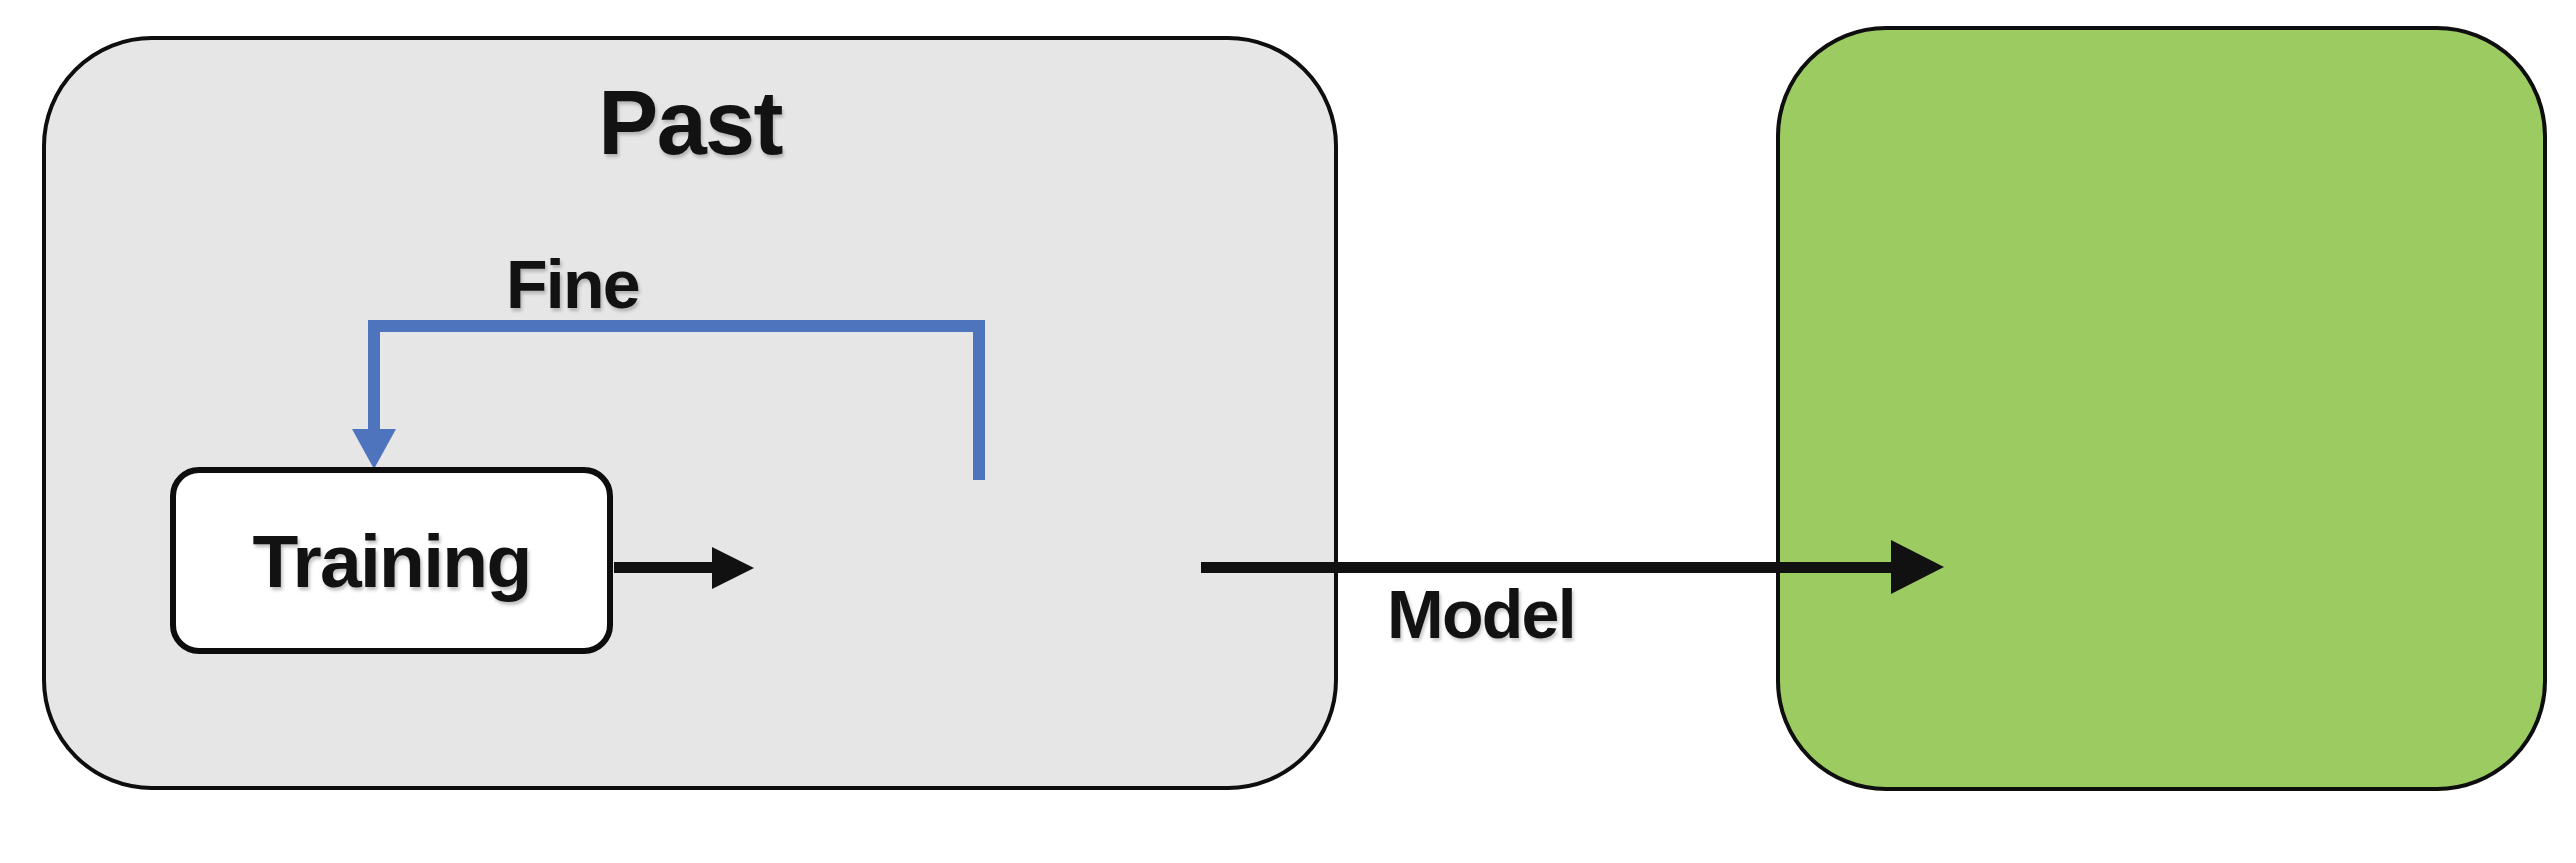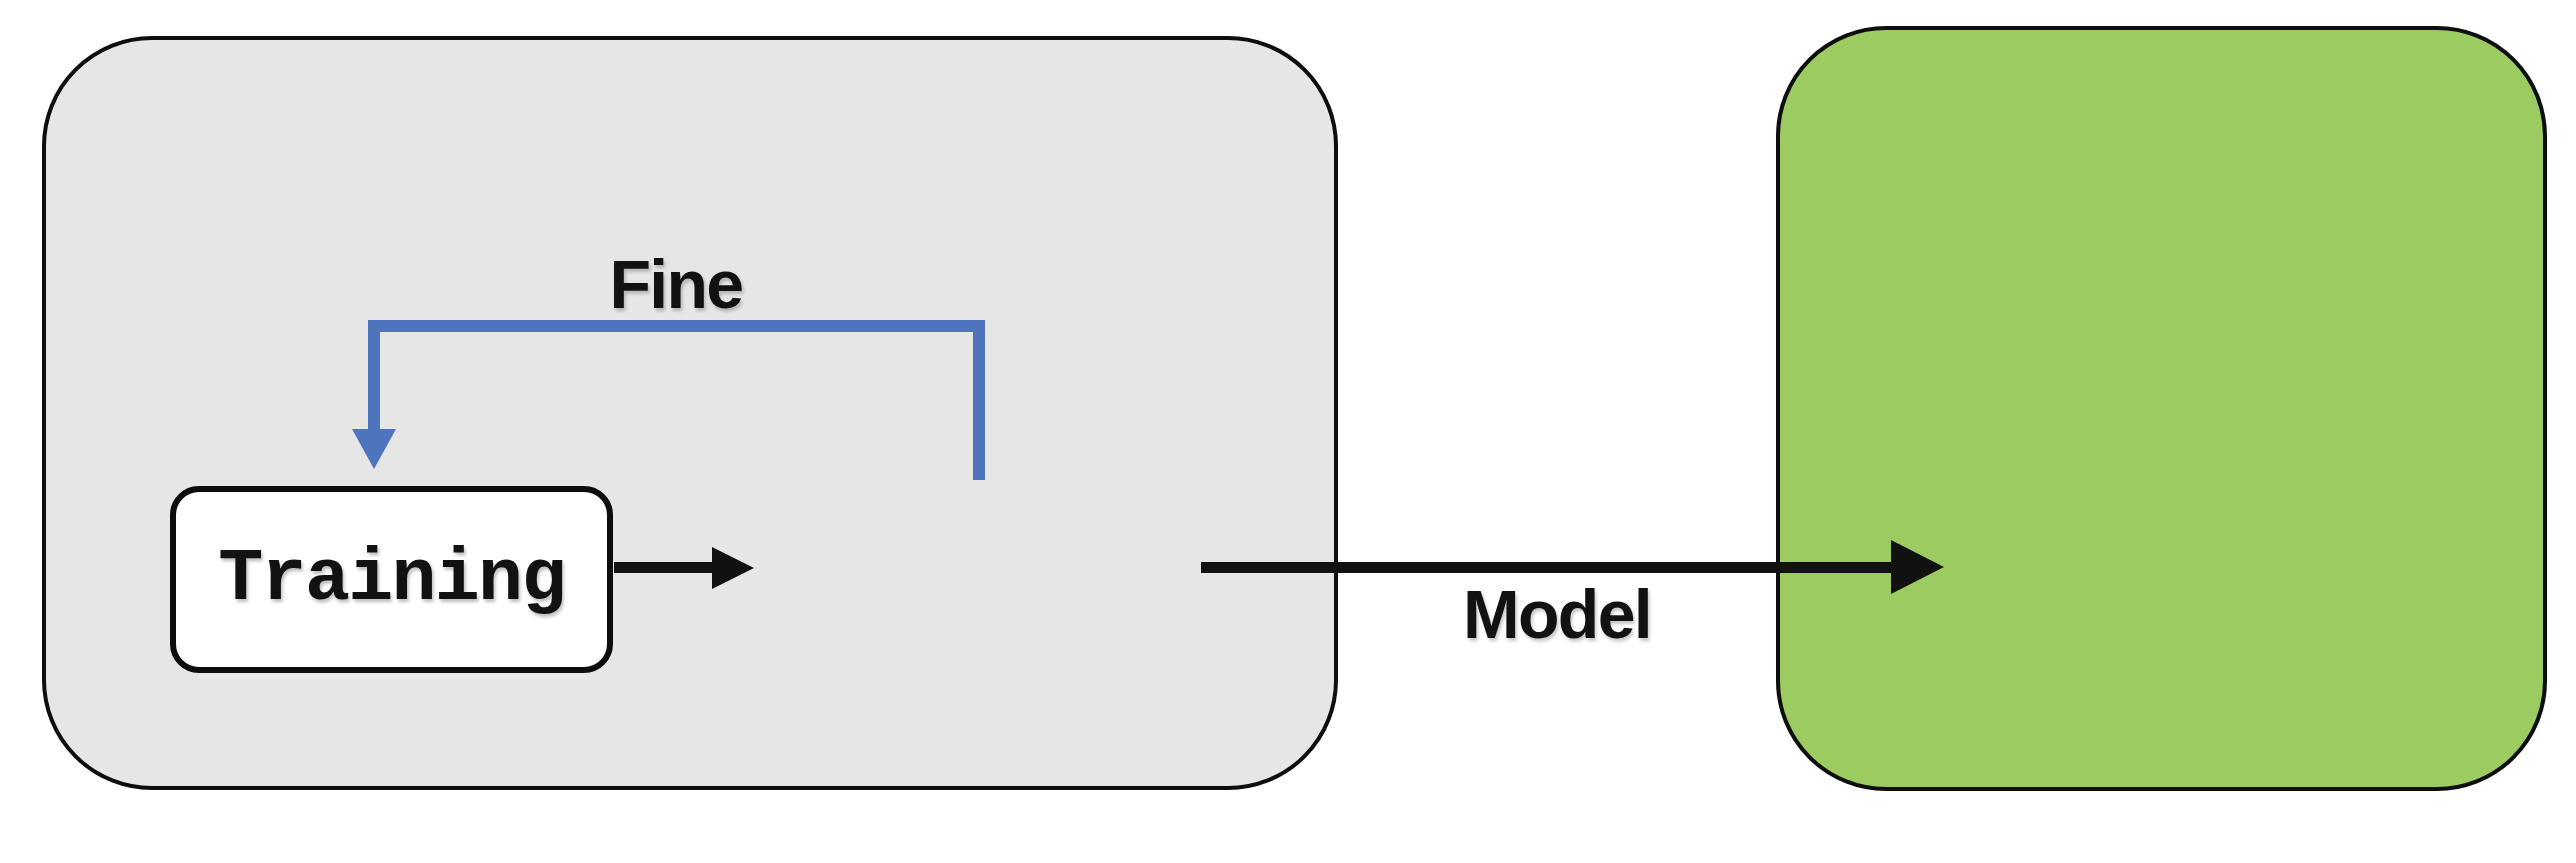--- a/index.html
+++ b/index.html
@@ -41,35 +41,34 @@
     width: 443px;
     height: 187px;
     background: #ffffff;
     border: 6.8px solid #0d0d0d;
     border-radius: 29px;
     z-index: 3;
     display: flex;
     align-items: center;
     justify-content: center;
   }
-  #training-node { left: 170px;  top: 486px; font-family: Liberation Mono, monospace; }
+  #training-node { left: 170px;  top: 467px; }
   #testing-node  { left: 753px;  top: 477px; }
   #trading-node  { left: 1942px; top: 477px; }
 
   .node-label {
     font-size: 75px;
     letter-spacing: -1.7px;
     text-shadow: 1.7px 2.5px 3.4px rgba(0,0,0,0.25);
   }
 
   .edge-label {
     position: absolute;
     z-index: 5;
     width: 340px;
-    text-align: center;
     font-size: 68px;
     line-height: 88px;
     letter-spacing: -1.7px;
     text-shadow: 1.7px 2.5px 3.4px rgba(0,0,0,0.22);
   }
   #fine-tuning-label   { left: 506px;  top: 240px; }
   #trained-model-label { left: 1387px; top: 482px; }
 
   
   .shaft { position: absolute; background: #111111; z-index: 4; }
@@ -96,20 +95,21 @@
   }
 </style>
 </head>
 <body>
 
 <div class="canvas">
 
   <div class="group" id="past-group"></div>
   <div class="group" id="future-group"></div>
 
+  <div class="group-title" id="past-title">Past</div>
 
   <div class="blue-seg" id="loop-horizontal"></div>
   <div class="blue-seg" id="loop-vert-left"></div>
   <div class="blue-seg" id="loop-vert-right"></div>
   <div id="loop-head"></div>
 
   <div class="node" id="training-node">
     <span class="node-label">Training</span>
   </div>
 

